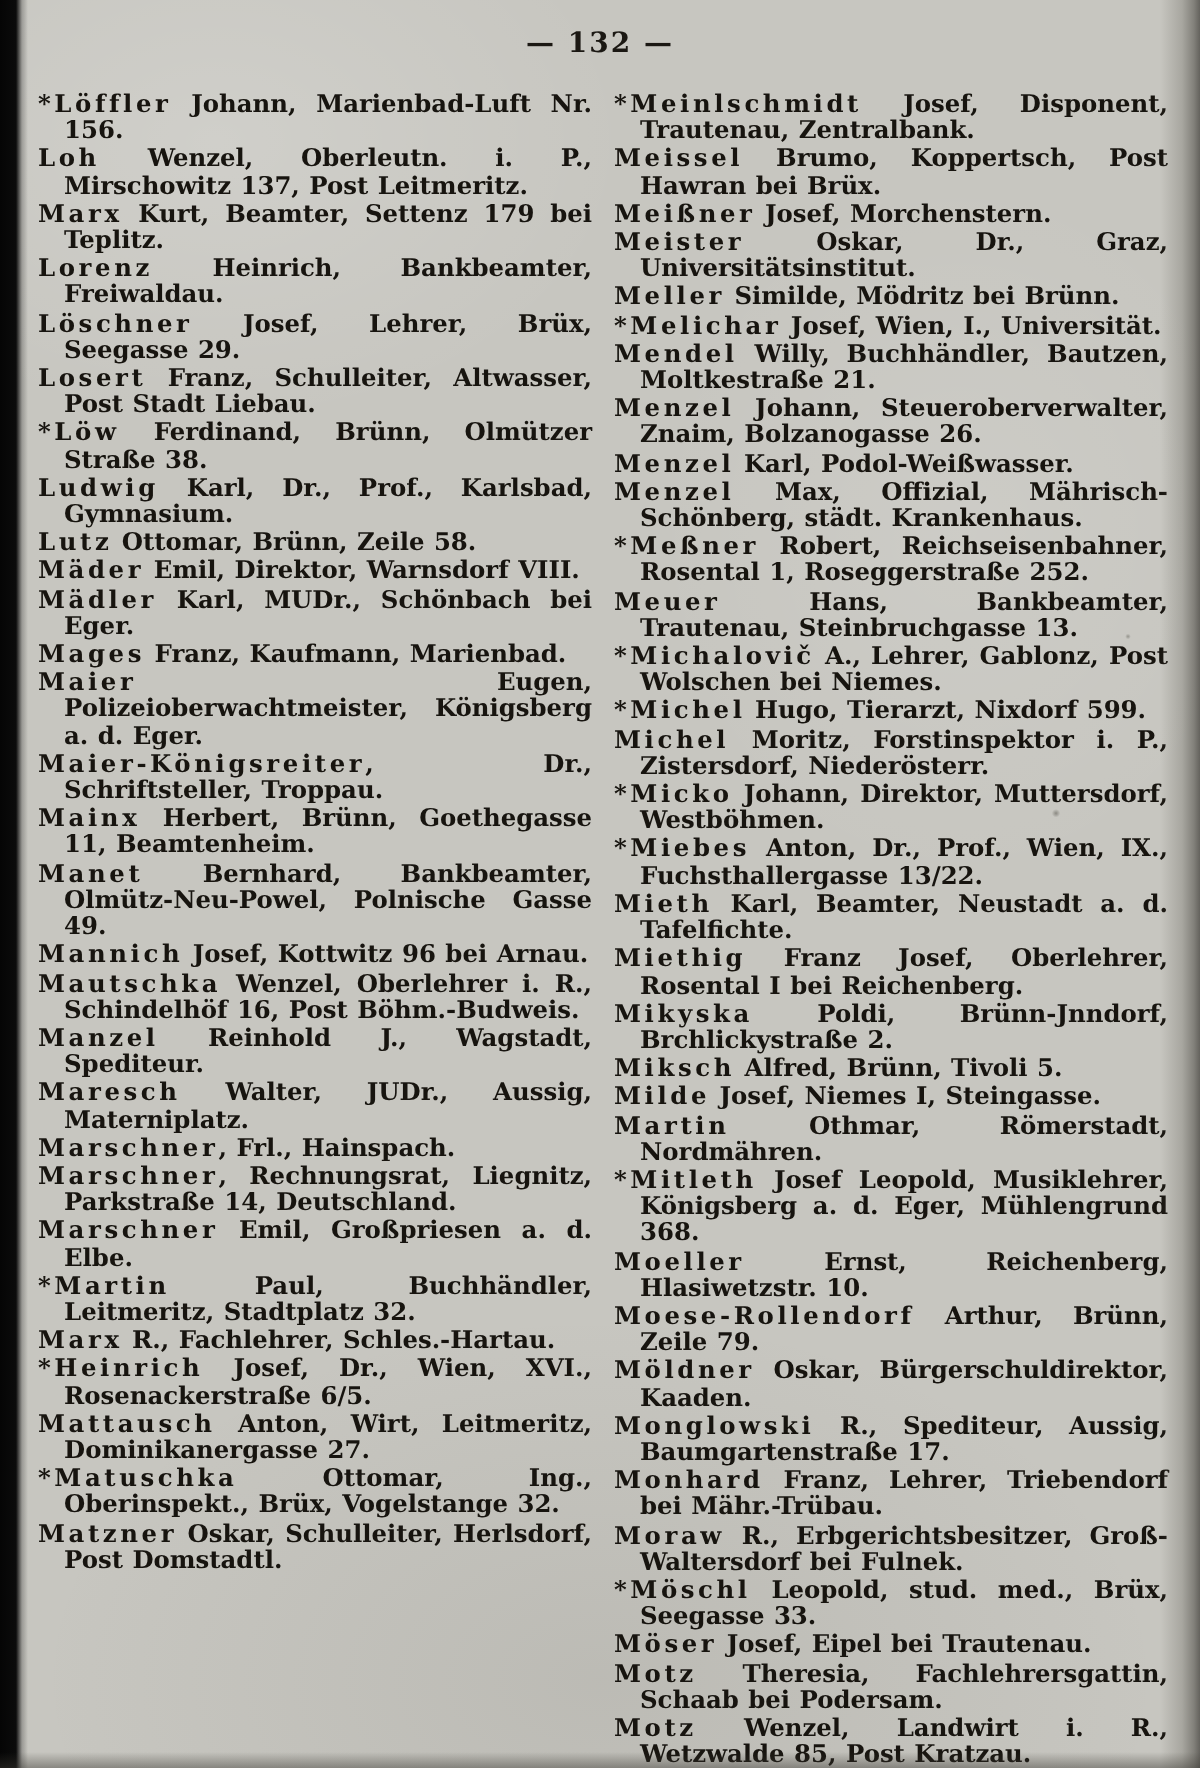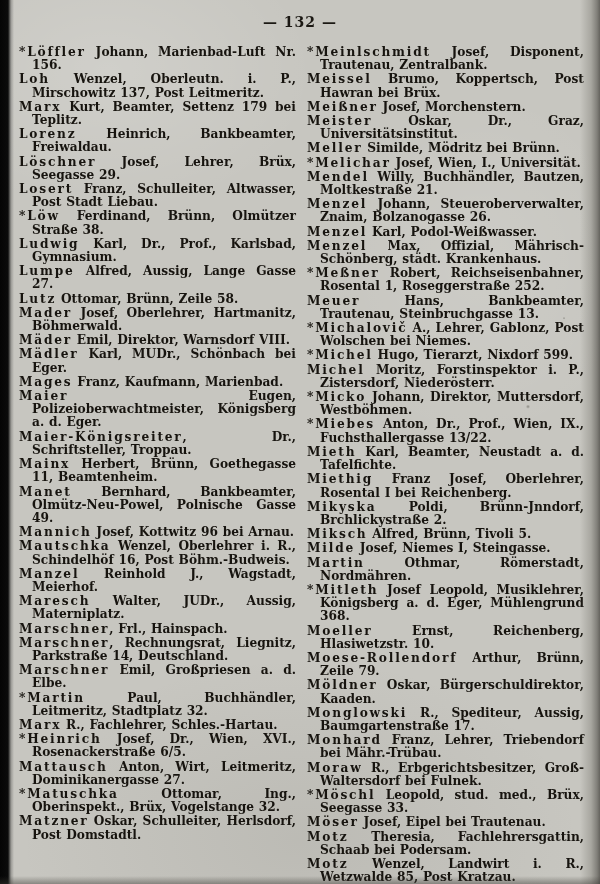--- a/index.html
+++ b/index.html
@@ -67,33 +67,31 @@
   <div class="columns">
     <div class="col" id="left-column">
         <p class="entry"><span class="nm">*Löffler</span><span> Johann, Marienbad-Luft Nr. 156.</span></p>
         <p class="entry"><span class="nm">Loh</span><span> Wenzel, Oberleutn. i. P., Mirschowitz 137, Post Leitmeritz.</span></p>
         <p class="entry"><span class="nm">Marx</span><span> Kurt, Beamter, Settenz 179 bei Teplitz.</span></p>
         <p class="entry"><span class="nm">Lorenz</span><span> Heinrich, Bankbeamter, Freiwaldau.</span></p>
         <p class="entry"><span class="nm">Löschner</span><span> Josef, Lehrer, Brüx, Seegasse 29.</span></p>
         <p class="entry"><span class="nm">Losert</span><span> Franz, Schulleiter, Altwasser, Post Stadt Liebau.</span></p>
         <p class="entry"><span class="nm">*Löw</span><span> Ferdinand, Brünn, Olmützer Straße 38.</span></p>
         <p class="entry"><span class="nm">Ludwig</span><span> Karl, Dr., Prof., Karlsbad, Gymnasium.</span></p>
-        <p class="entry"><span class="nm">Lumpe</span><span> Alfred, Aussig, Lange Gasse 27.</span></p>
         <p class="entry"><span class="nm">Lutz</span><span> Ottomar, Brünn, Zeile 58.</span></p>
-        <p class="entry"><span class="nm">Mader</span><span> Josef, Oberlehrer, Hartmanitz, Böhmerwald.</span></p>
         <p class="entry"><span class="nm">Mäder</span><span> Emil, Direktor, Warnsdorf VIII.</span></p>
         <p class="entry"><span class="nm">Mädler</span><span> Karl, MUDr., Schönbach bei Eger.</span></p>
         <p class="entry"><span class="nm">Mages</span><span> Franz, Kaufmann, Marienbad.</span></p>
         <p class="entry"><span class="nm">Maier</span><span> Eugen, Polizeioberwachtmeister, Königsberg a. d. Eger.</span></p>
         <p class="entry"><span class="nm">Maier-Königsreiter</span><span>, Dr., Schriftsteller, Troppau.</span></p>
         <p class="entry"><span class="nm">Mainx</span><span> Herbert, Brünn, Goethegasse 11, Beamtenheim.</span></p>
         <p class="entry"><span class="nm">Manet</span><span> Bernhard, Bankbeamter, Olmütz-Neu-Powel, Polnische Gasse 49.</span></p>
         <p class="entry"><span class="nm">Mannich</span><span> Josef, Kottwitz 96 bei Arnau.</span></p>
         <p class="entry"><span class="nm">Mautschka</span><span> Wenzel, Oberlehrer i. R., Schindelhöf 16, Post Böhm.-Budweis.</span></p>
-        <p class="entry"><span class="nm">Manzel</span><span> Reinhold J., Wagstadt, Meierhof.</span></p>
+        <p class="entry"><span class="nm">Manzel</span><span> Reinhold J., Wagstadt, Spediteur.</span></p>
         <p class="entry"><span class="nm">Maresch</span><span> Walter, JUDr., Aussig, Materniplatz.</span></p>
         <p class="entry"><span class="nm">Marschner</span><span>, Frl., Hainspach.</span></p>
         <p class="entry"><span class="nm">Marschner</span><span>, Rechnungsrat, Liegnitz, Parkstraße 14, Deutschland.</span></p>
         <p class="entry"><span class="nm">Marschner</span><span> Emil, Großpriesen a. d. Elbe.</span></p>
         <p class="entry"><span class="nm">*Martin</span><span> Paul, Buchhändler, Leitmeritz, Stadtplatz 32.</span></p>
         <p class="entry"><span class="nm">Marx</span><span> R., Fachlehrer, Schles.-Hartau.</span></p>
         <p class="entry"><span class="nm">*Heinrich</span><span> Josef, Dr., Wien, XVI., Rosenackerstraße 6/5.</span></p>
         <p class="entry"><span class="nm">Mattausch</span><span> Anton, Wirt, Leitmeritz, Dominikanergasse 27.</span></p>
         <p class="entry"><span class="nm">*Matuschka</span><span> Ottomar, Ing., Oberinspekt., Brüx, Vogelstange 32.</span></p>
         <p class="entry"><span class="nm">Matzner</span><span> Oskar, Schulleiter, Herlsdorf, Post Domstadtl.</span></p>

